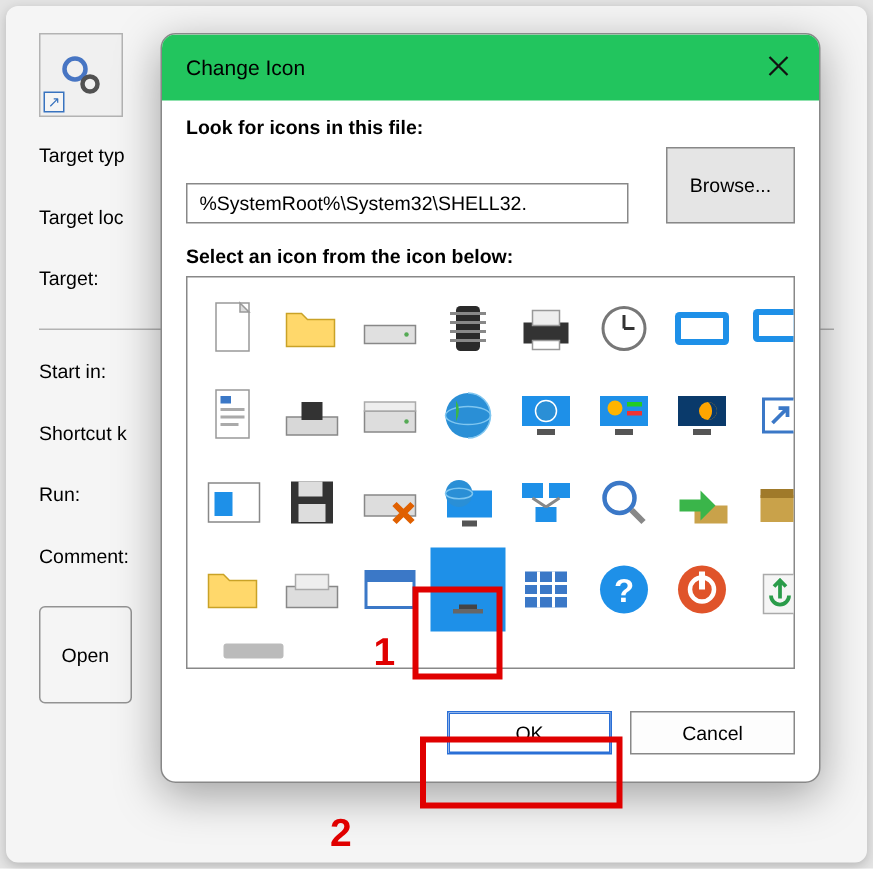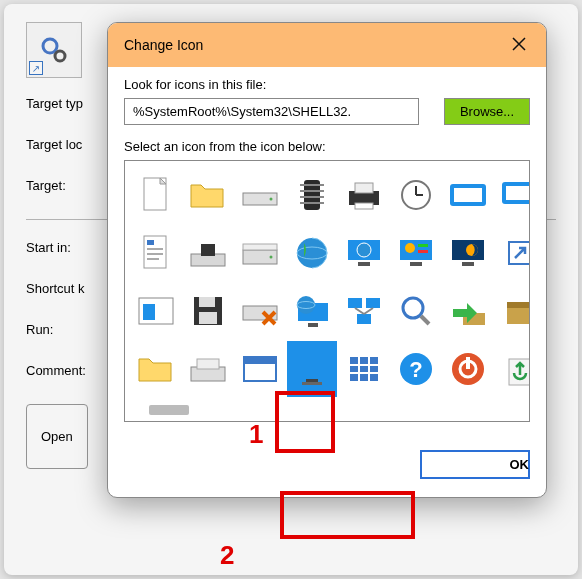--- a/index.html
+++ b/index.html
@@ -59,38 +59,38 @@
     border: 1px solid #888;
     border-radius: 10px;
     box-shadow: 0 8px 30px rgba(0,0,0,0.35);
     font-size: 13px;
     overflow: hidden;
   }
   .titlebar {
     height: 44px;
     display:flex; align-items:center;
     padding: 0 12px 0 16px;
-    background: #fdba74;
+    background: #22c55e;
   }
   .titlebar .title { flex: 1; font-size: 14px; }
   .titlebar .close { font-size: 18px; padding: 4px 8px; }
   .dialog-body { padding: 10px 16px 14px 16px; }
-  .dlg-label { margin-bottom: 6px; }
+  .dlg-label { margin-bottom: 6px; font-weight: bold; }
   .dlg-row { display:flex; gap: 25px; align-items:flex-end; margin-bottom: 14px;}
   .path-input {
     flex: 1;
     border: 1px solid #888;
     padding: 5px 8px;
     font-size: 13px;
     background: #fff;
   }
   .browse-btn {
     border: 1px solid #888;
-    background: #84cc16;
-    padding: 5px 14px;
+    background: #e5e5e5;
+    padding: 17px 14px;
     font-size: 13px;
     min-width: 86px;
   }
   .icon-list {
     border: 1px solid #888;
     height: 262px;
     overflow: hidden;
     position: relative;
     background: #fff;
   }
@@ -116,22 +116,21 @@
   .dlg-footer {
     display:flex; justify-content:flex-end; gap:12px;
     padding: 14px 16px 18px 16px;
   }
   .dlg-btn {
     border: 1px solid #888;
     background: #fdfdfd;
     padding: 6px 0;
     font-size: 13px;
     width: 110px;
-    text-align:right;
-    font-weight:bold;
+    text-align:center;
   }
   .dlg-btn.primary {
     border: 1px solid #2a6fd6;
     box-shadow: 0 0 0 1px #2a6fd6 inset;
     background: #fff;
   }
   
   
   .anno-box {
     position: absolute;
@@ -406,20 +405,21 @@
             </svg>
           </div>
         </div>
       <div class="scroll-track">
         <div class="scroll-thumb"></div>
       </div>
     </div>
   </div>
   <div class="dlg-footer">
     <button class="dlg-btn primary">OK</button>
+    <button class="dlg-btn">Cancel</button>
   </div>
 </div>
 
 <div class="anno-box" style="left:275px; top:391px; width:60px; height:62px;"></div>
 <div class="anno-label" style="left:249px; top:419px;">1</div>
 
 <div class="anno-box" style="left:280px; top:491px; width:135px; height:48px;"></div>
 <div class="anno-label" style="left:220px; top:540px;">2</div>
 
 </body></html>

